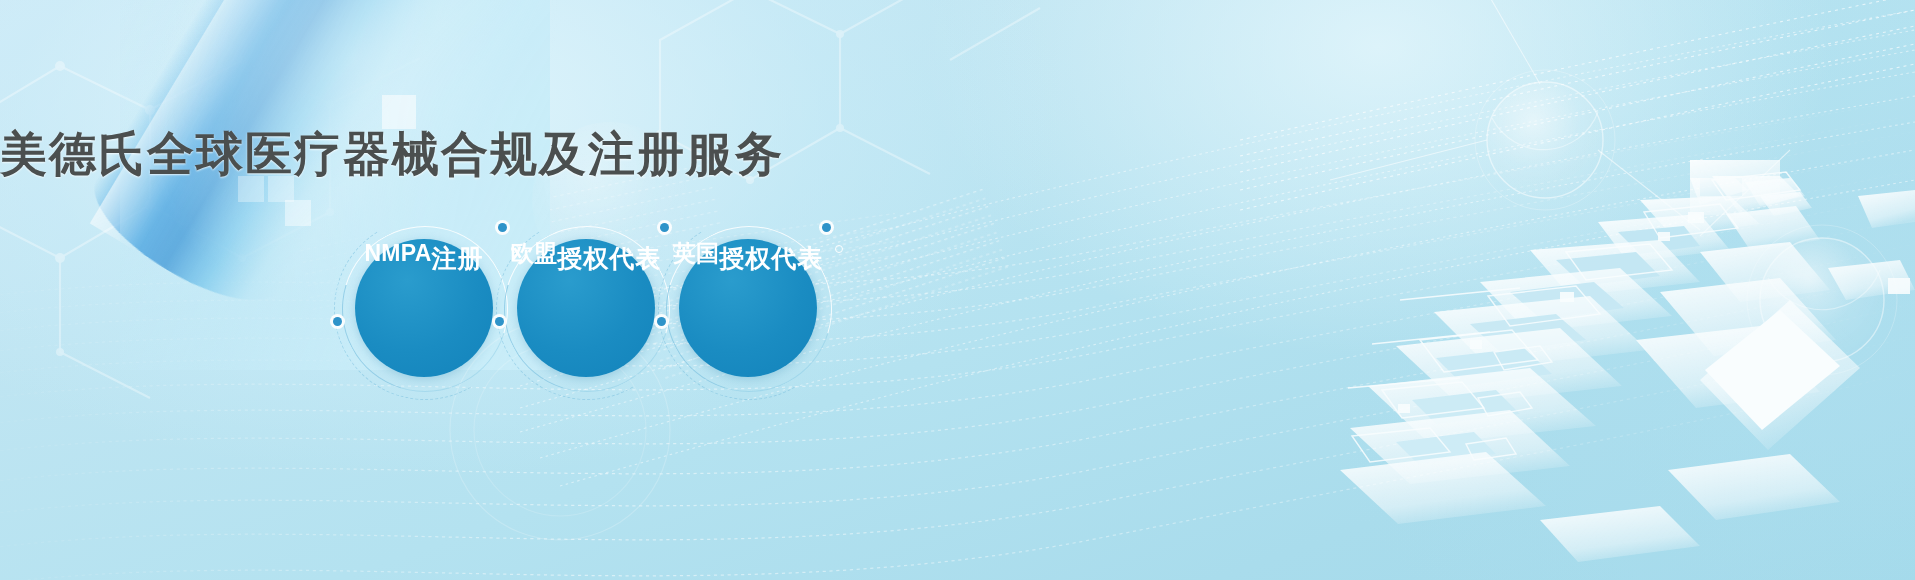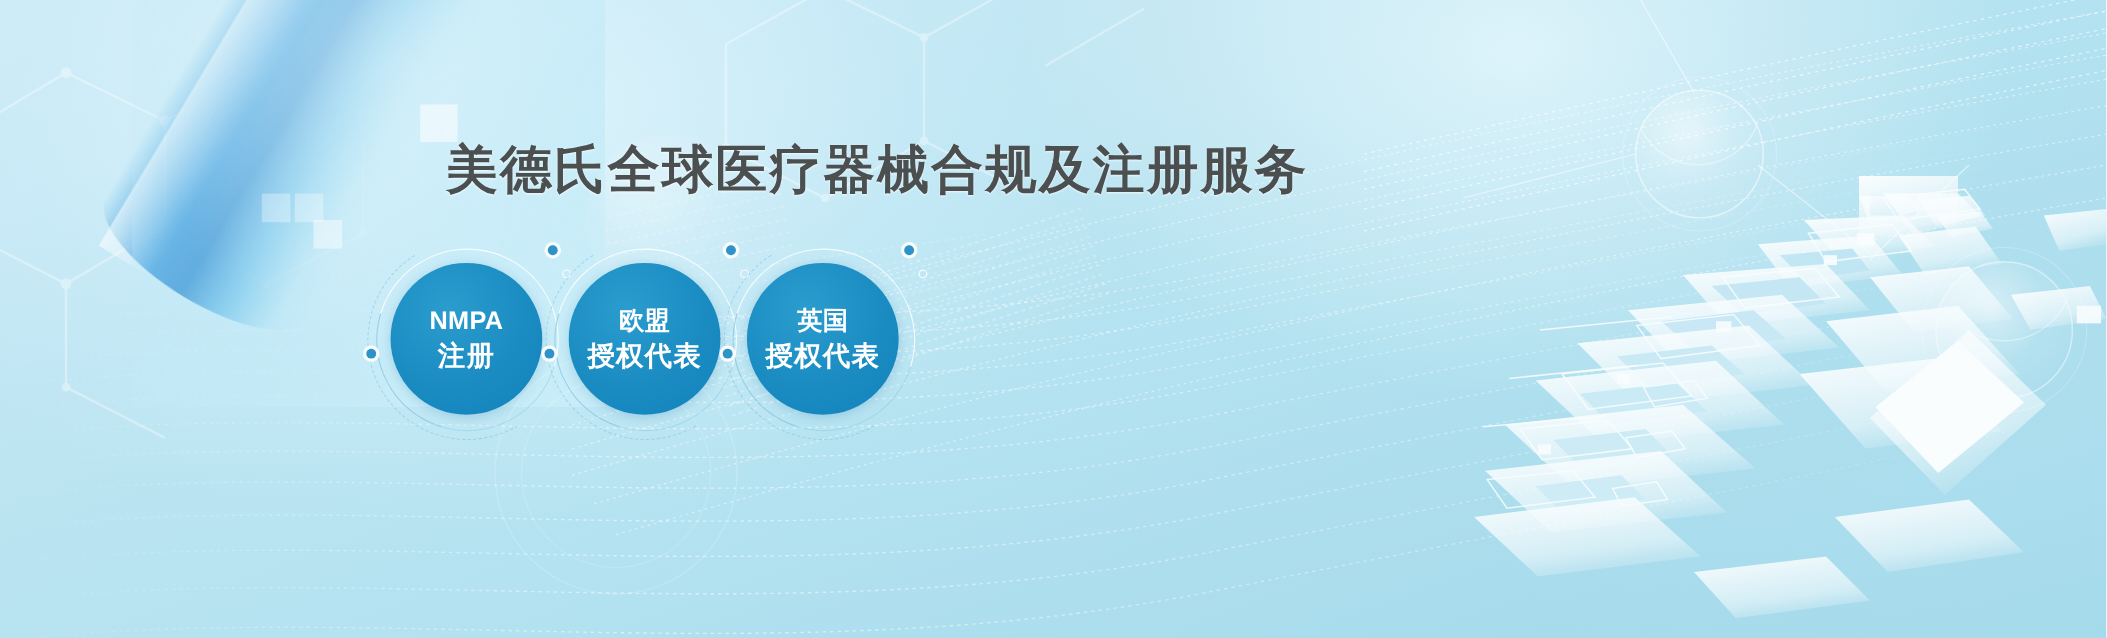--- a/index.html
+++ b/index.html
@@ -47,21 +47,21 @@
   }
   .cyl-fade{
     position:absolute;left:120px;top:-60px;width:430px;height:430px;
     background:linear-gradient(115deg, rgba(196,232,246,0) 0%, rgba(196,234,247,.55) 45%, rgba(200,236,248,.92) 72%, rgba(200,236,248,1) 100%);
   }
 
   .sq{position:absolute;background:rgba(255,255,255,.55);}
 
   
   #title{
-    position:absolute;left:0;right:0;top:123px;text-align:center;
+    position:absolute;left:0;right:0;top:123px;
     font-family:"Liberation Serif","DejaVu Serif",serif;
     font-size:47px;font-weight:700;letter-spacing:2px;color:#4b4f4f;
     text-shadow:0 1px 2px rgba(255,255,255,.75);
     padding-right:320px;
   }
 
   
   #circles{
     position:absolute;left:355px;top:233px;width:880px;height:150px;
     display:flex;align-items:center;
@@ -93,21 +93,21 @@
   .dot-sm{
     position:absolute;width:6px;height:6px;border-radius:50%;
     border:1.4px solid rgba(255,255,255,.95);background:transparent;
     right:-26px;top:6px;
   }
 
   .disc{
     position:absolute;inset:0;border-radius:50%;
     background:radial-gradient(circle at 38% 30%, #2a9ccd 0%, #1a8cc2 55%, #1383bb 100%);
     box-shadow:0 2px 10px rgba(20,110,160,.22);
-    display:flex;flex-direction:column;justify-content:center;
+    display:flex;flex-direction:row;justify-content:center;
     color:#fff;text-align:center;line-height:1.22;
   }
   .l1{font-size:23px;font-weight:700;letter-spacing:.3px;white-space:nowrap;}
   .l2{font-size:25px;font-weight:700;letter-spacing:1px;white-space:nowrap;margin-top:4px;}
   .l2.small{font-size:15px;font-weight:700;letter-spacing:0;margin-top:5px;}
 </style>
 </head>
 <body>
 
 <div id="banner">

